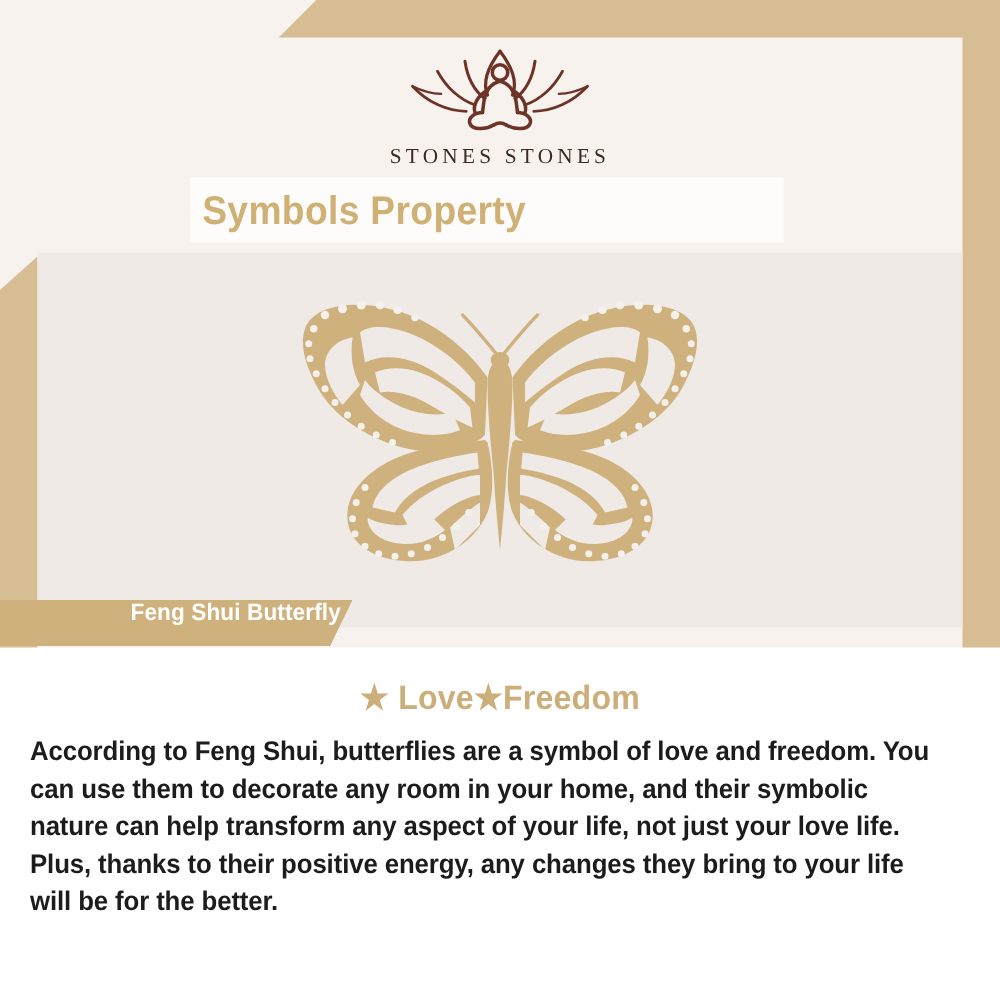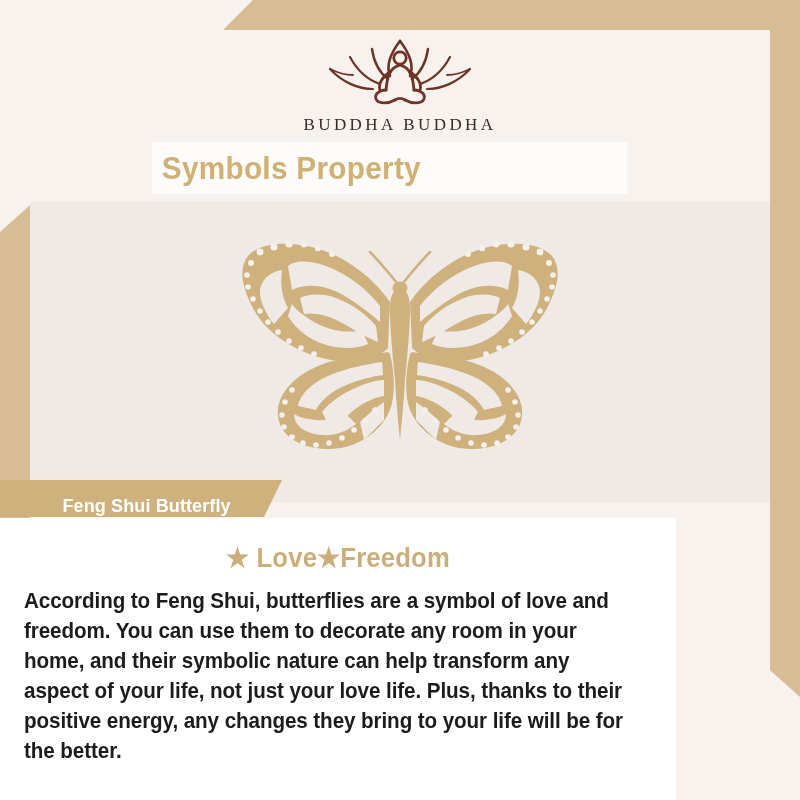--- a/index.html
+++ b/index.html
@@ -89,37 +89,37 @@
   }
   .butterfly-svg { width:340px; height:245px; display:block; }
 
   
   .tab {
     position:absolute;
     left:-30px; top:450px;
     width:282px; height:37px;
     background:#cfb17d;
     clip-path: polygon(0 0, 100% 0, calc(100% - 18px) 100%, 0 100%);
-    display:flex; align-items:flex-end;
+    display:flex; align-items:flex-start;padding-left:42px;
   }
   .tab-label {
     margin-left:58px;
     color:#ffffff;
     font-weight:bold;
     font-size:19px;
     font-family:"Liberation Sans Narrow","Liberation Sans", sans-serif;
     transform:scaleX(0.95);
     letter-spacing:0.1px;
   }
 
   
   .text-panel {
     position:absolute;
     left:-30px; top:488px;
-    width:676px; height:282px;
+    width:800px; height:282px;
     background:#ffffff;
   }
   .subhead {
     margin-top:24px;
     text-align:center;
     font-family:"Liberation Sans Narrow","Liberation Sans", sans-serif;
     font-weight:bold;
     font-size:27px;
     color:#cbae79;
     letter-spacing:0.2px;
@@ -176,21 +176,21 @@
           <path d="M90 33 C 98 35, 102 42, 103 50 L 104 58"></path>
 
           <path d="M80 40 C 72 45, 68 52, 70 58"></path>
           <path d="M100 40 C 108 45, 112 52, 110 58"></path>
 
           <path d="M76 58 C 70 58, 64 62, 66 67 C 68 72, 78 72, 85 68"></path>
           <path d="M104 58 C 110 58, 116 62, 114 67 C 112 72, 102 72, 95 68"></path>
           <path d="M85 68 C 88 66, 92 66, 95 68"></path>
         </g>
       </svg>
-      <div class="logo-text">BUDDHA BUDDHA</div>
+      <div class="logo-text">STONES STONES</div>
     </div>
 
     <div class="title-banner">
       <span class="title-text">Symbols Property</span>
     </div>
 
     <div class="butterfly-panel">
       <svg class="butterfly-svg" viewBox="0 0 340 245">
         <g fill="#cfb17d">
 

